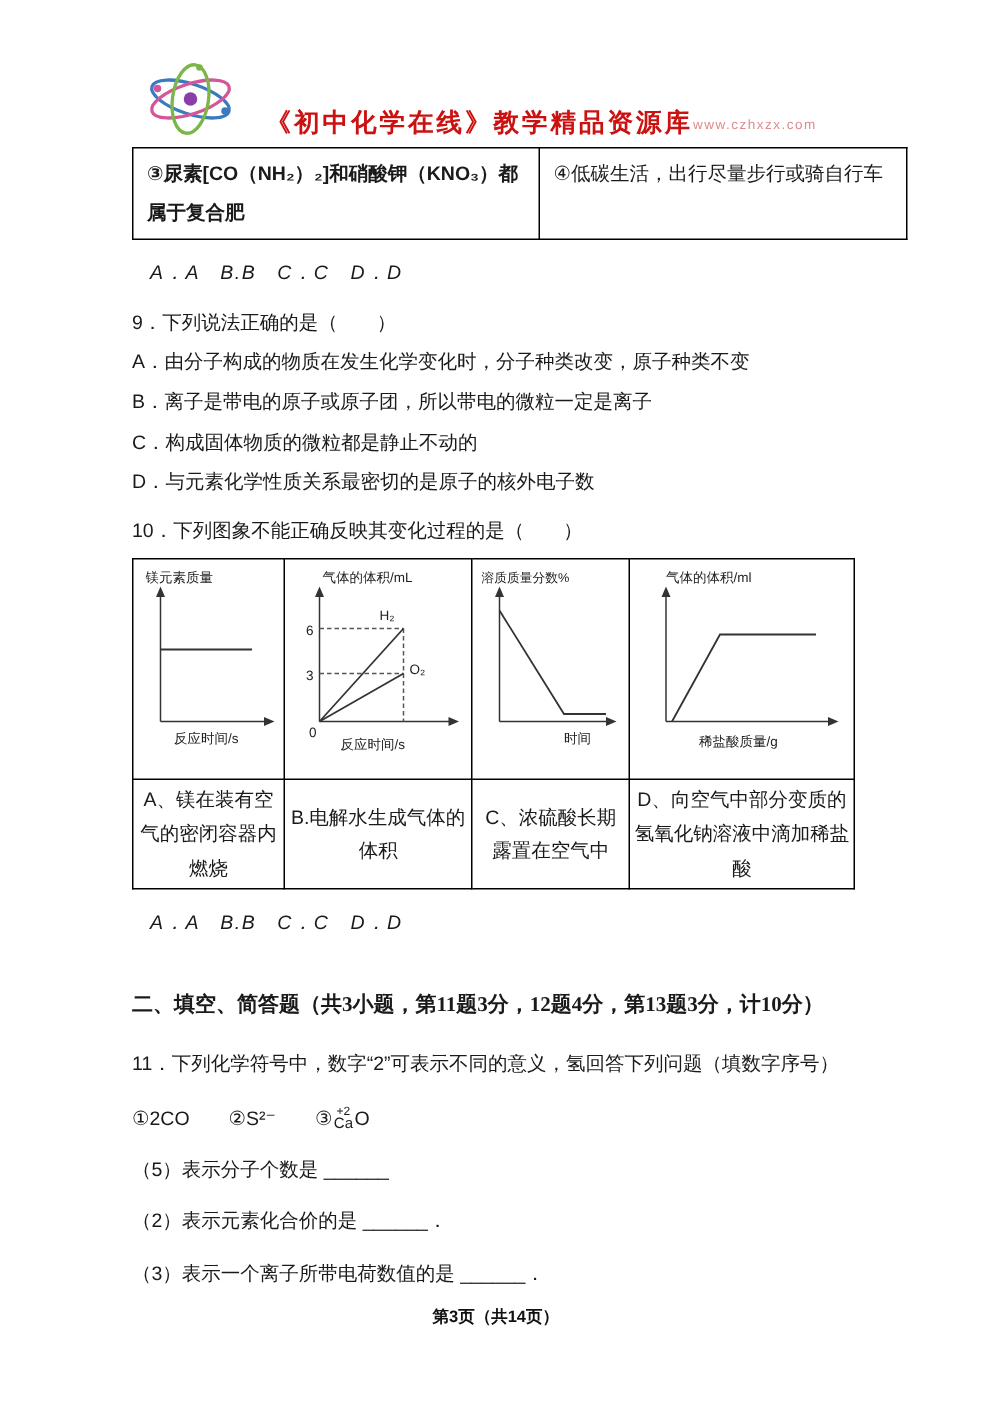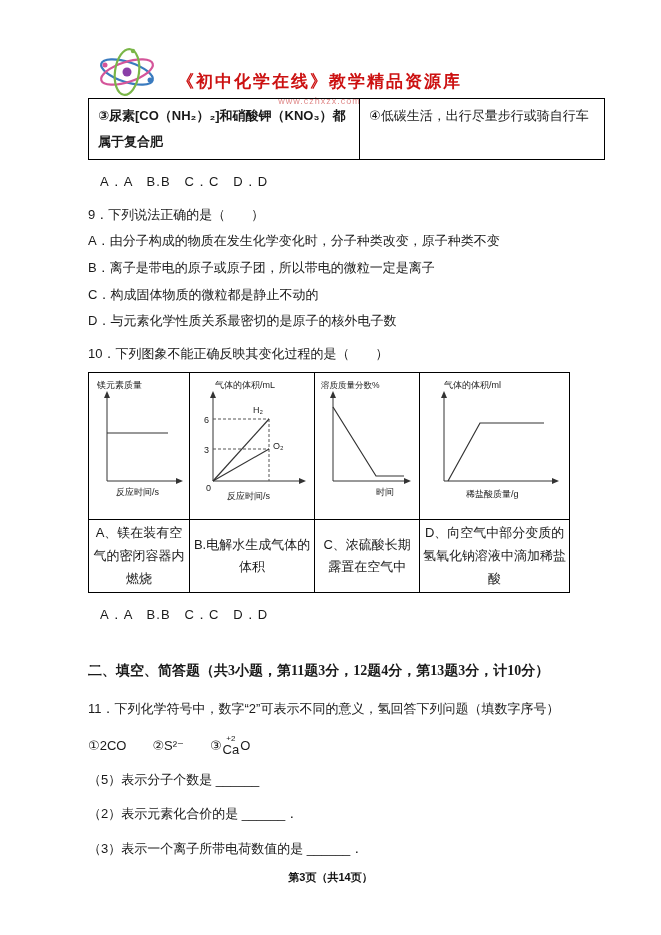--- a/index.html
+++ b/index.html
@@ -4,46 +4,46 @@
 <style>
   html,body { margin:0; padding:0; background:#ffffff; }
   .page {
     position:relative; width:661px; height:935px; background:#fff;
     font-family:"Liberation Sans","DejaVu Sans",sans-serif;
     color:#1a1a1a; font-size:13px; overflow:hidden;
   }
   
   .header { position:absolute; top:38px; left:95px; display:flex; align-items:center; gap:18px; }
   .logo-svg { display:block; }
-  .header-text { display:flex; flex-direction:column; align-items:center;margin-top:32px; }
+  .header-text { display:flex; flex-direction:row; align-items:center;margin-top:32px; }
   .site-title { color:#cc1111; font-weight:bold; font-size:17px; letter-spacing:2px; }
   .site-url { color:#e08a8a; font-size:9px; margin-top:3px; letter-spacing:1px; }
   
   .content { position:absolute; top:98px; left:88px; width:482px; line-height:2.05; }
   table { border-collapse:collapse; }
   .table-top { width:482px; table-layout:fixed; }
   .table-top td { border:1px solid #000; padding:4px 9px; vertical-align:top; line-height:2.0; }
   .cell-left { width:252px;font-weight:bold; }
   .cell-right { width:226px; }
-  .answer-line { margin:9px 0 2px 12px; letter-spacing:1px; }
+  .answer-line { margin:9px 0 2px 12px; letter-spacing:1px;font-style:italic; }
   .q-stem { margin-top:6px; }
   .q-option { margin-left:0px; }
   
   .chart-table { margin-top:5px; }
   .chart-table td { border:1px solid #000; padding:2px; }
   .chart-cell { height:138px; vertical-align:middle; text-align:center; }
   .caption-cell { text-align:center; font-size:13px; line-height:1.75; padding:7px 5px; vertical-align:middle; }
   svg text { font-family:"Liberation Sans","DejaVu Sans",sans-serif; fill:#222; }
   
   .section-heading { font-weight:bold; font-size:14px; margin-top:26px; line-height:2.3;font-family:Liberation Serif, serif; }
   .q11-stem { margin-top:8px; line-height:2.1; }
   .symbols-line { margin-top:10px; display:flex; align-items:center; gap:26px; }
   .valence-stack { display:inline-flex; flex-direction:column; align-items:center; line-height:1; vertical-align:-3px; margin:0 1px; }
   .valence-top { font-size:8px; line-height:1; }
-  .valence-bottom { font-size:13px; line-height:1.05; }
+  .valence-bottom { font-size:10px; line-height:1.05; }
   .sym-group { display:inline-flex; align-items:center; }
   .q-part { margin-top:7px; line-height:2.1; }
   
   .footer { position:absolute; top:870px; left:0; width:661px; text-align:center; font-weight:bold; font-size:11px; color:#111; }
 </style>
 </head>
 <body>
 
 <div class="page">
 

